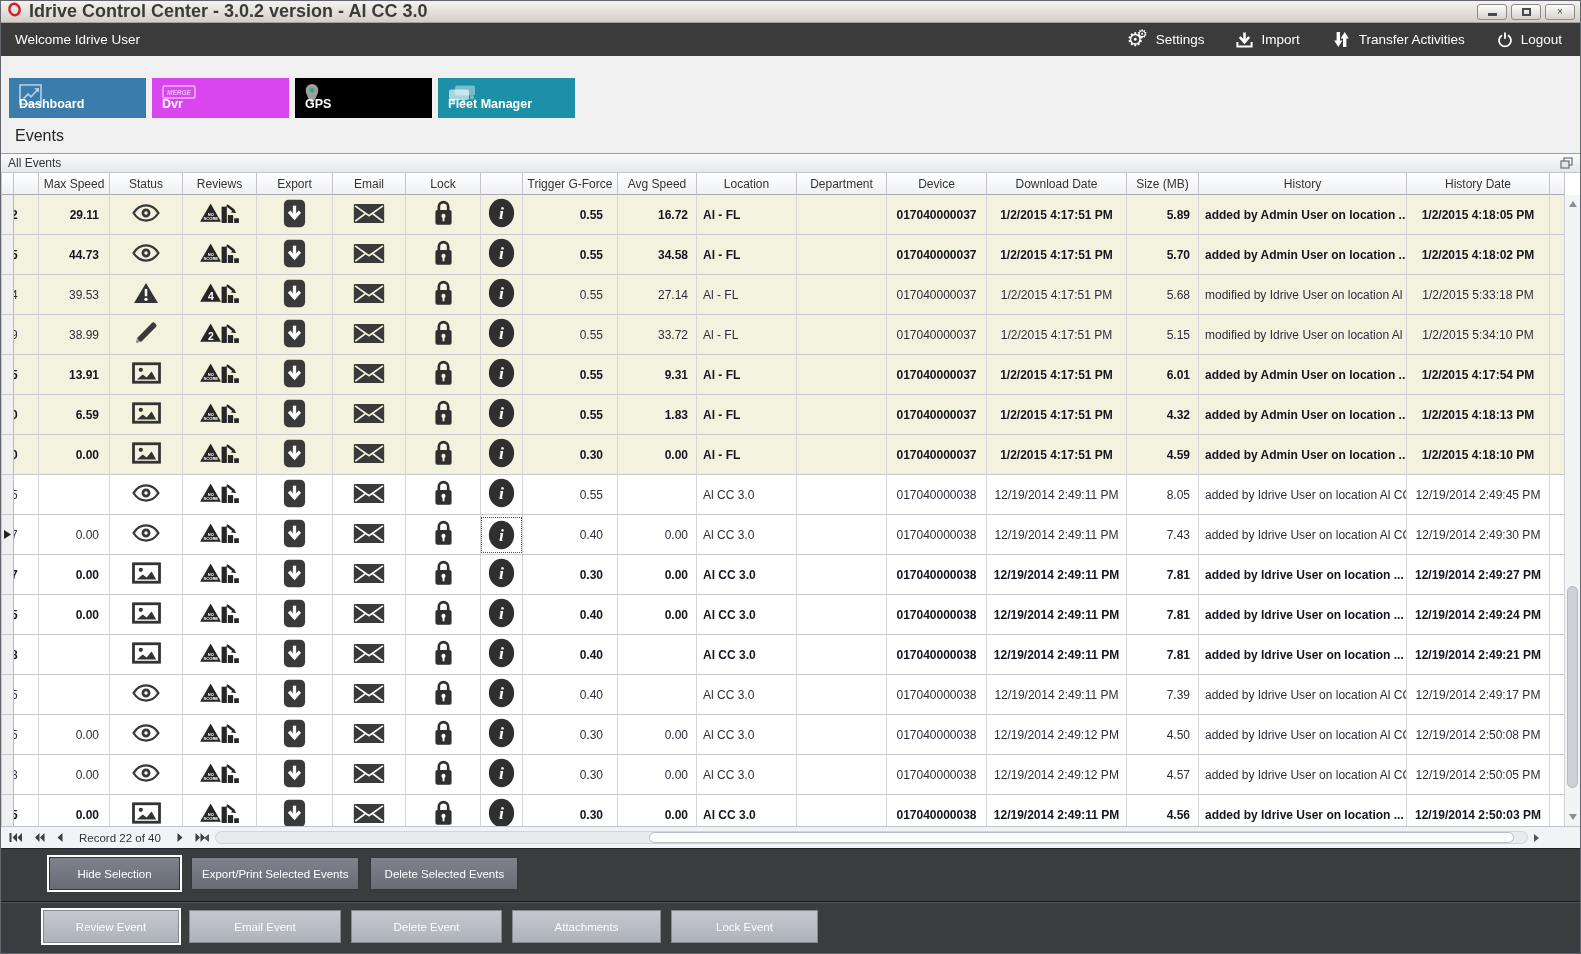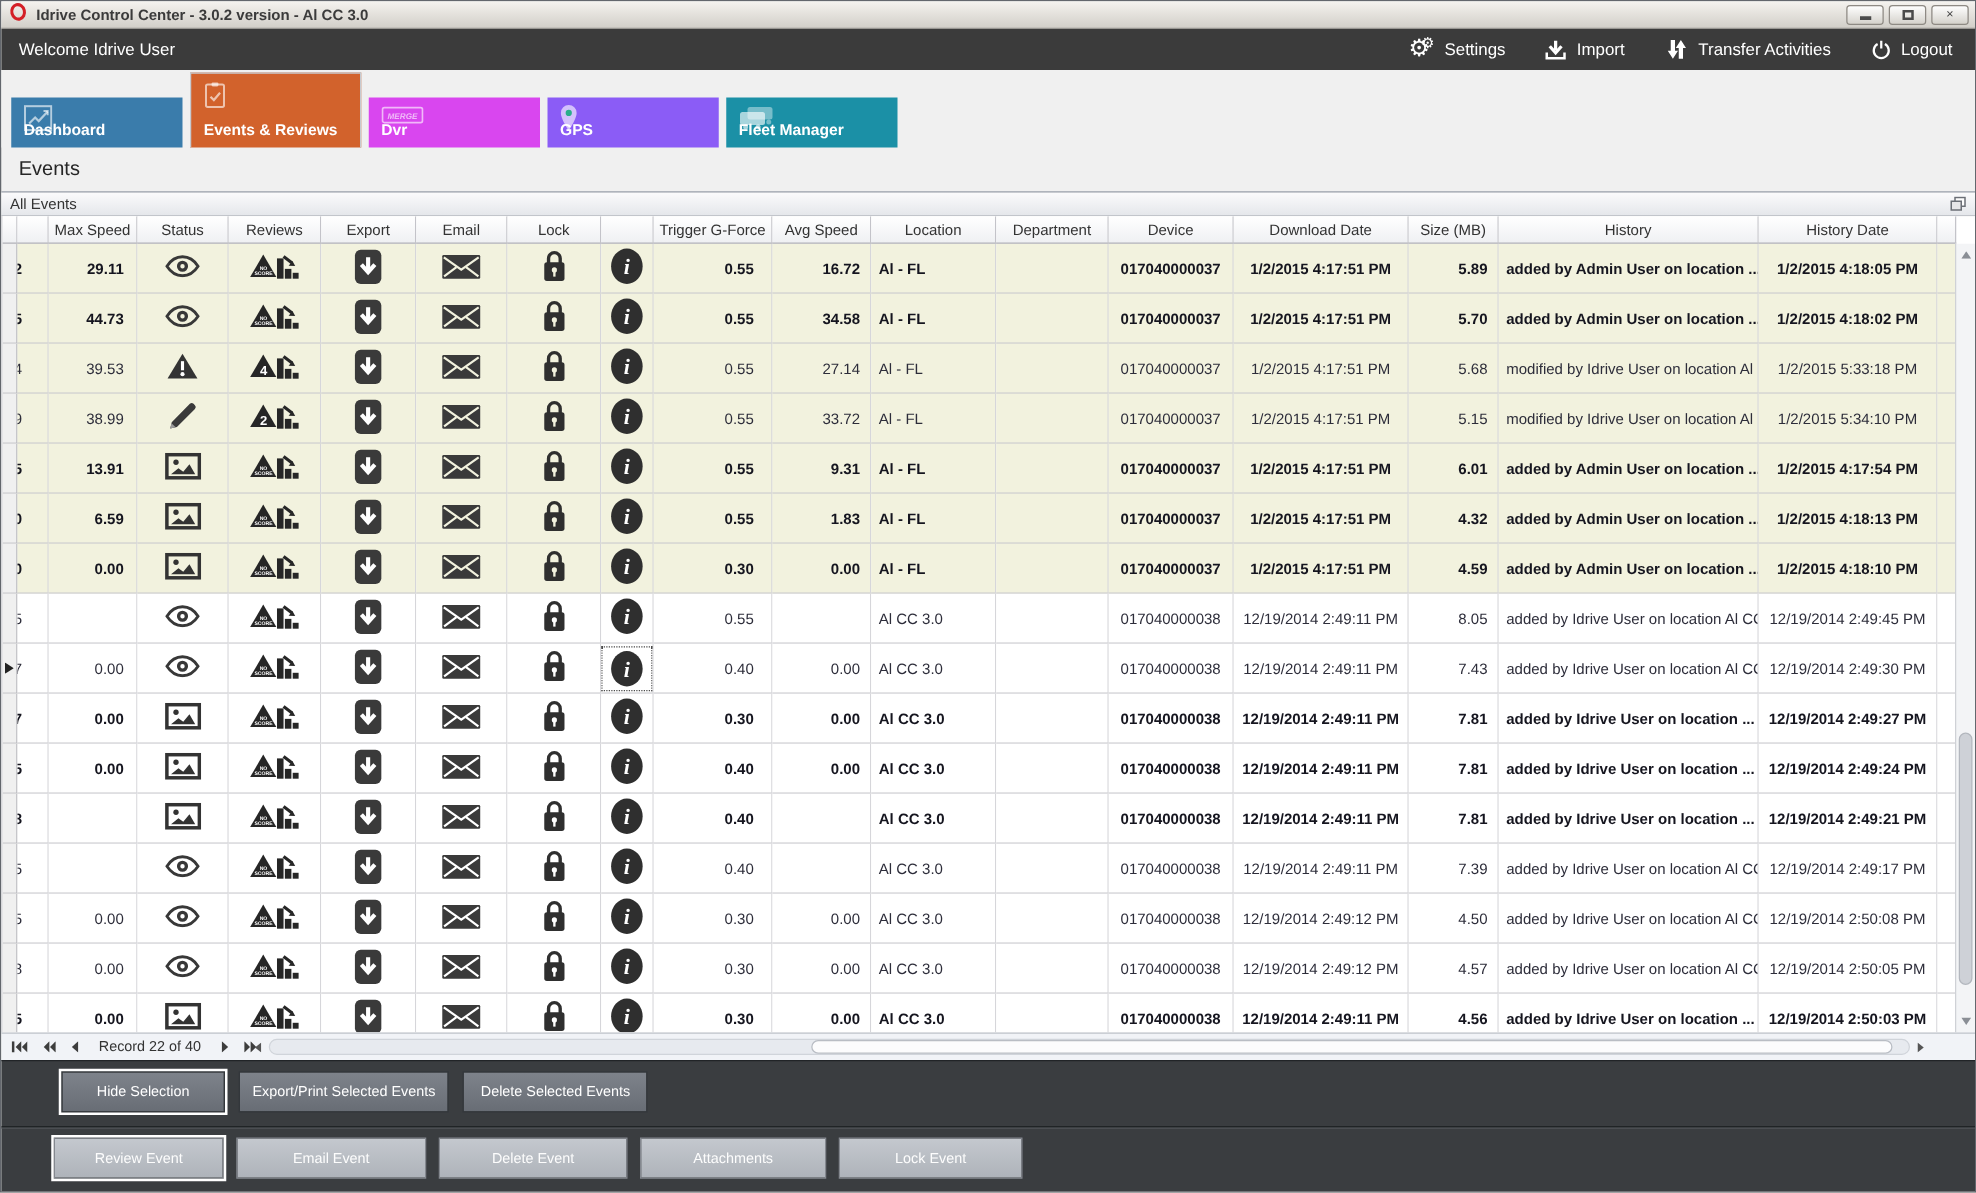--- a/index.html
+++ b/index.html
@@ -2,21 +2,21 @@
 <html><head>
 <meta charset="utf-8">
 <style>
   html,body{margin:0;padding:0;background:#888;}
   *{box-sizing:border-box;}
   .app{width:1581px;height:954px;border:1px solid #63676d;background:#f0f0f0;
        font-family:"Liberation Sans",sans-serif;position:relative;overflow:hidden;}
   
   .titlebar{height:22px;display:flex;align-items:center;gap:7px;padding-left:6px;
     background:linear-gradient(#f5f3ef,#d2cfc9);border-bottom:1px solid #a6a29a;}
-  .titlebar .title{font-size:12px;font-weight:bold;color:#3b3b3b;}
+  .titlebar .title{font-size:18px;font-weight:bold;color:#3b3b3b;}
   .winbtns{margin-left:auto;display:flex;gap:4px;padding-right:5px;}
   .winbtn{width:30px;height:16px;border:1px solid #8e8a84;border-radius:3px;
     background:linear-gradient(#fefefe,#d5d2cc);display:flex;align-items:center;justify-content:center;
     color:#444;font-size:10px;line-height:1;cursor:default;}
   .winbtn .min{width:9px;height:3px;background:#4a4a4a;margin-top:5px;}
   .winbtn .max{width:9px;height:8px;border:2px solid #4a4a4a;}
   
   .menubar{height:33px;background:#3b3b3b;color:#fff;display:flex;align-items:center;
     padding:0 18px 0 14px;font-size:13.5px;}
   .menu-actions{margin-left:auto;display:flex;gap:32px;align-items:center;}
@@ -148,36 +148,28 @@
 
   <div class="tabstrip" id="tabstrip">
       <div class="tab" style="background: rgb(58, 124, 171); --tabbg: #3a7cab;">
         <span class="ticon"><svg width="23" height="21" viewBox="0 0 24 22" fill="none" stroke="currentColor">
             <rect x="1" y="1" width="22" height="20" stroke-width="1.7"></rect>
             <path d="M4.5 15.5l5-5 3 3 7.5-8" stroke-width="1.8"></path>
             <path d="M16.5 5h3.5v3.5" stroke-width="1.6"></path>
           </svg></span>
         <span class="tlabel">Dashboard</span>
       </div>
-      <div class="tab selected" style="background: rgb(210, 98, 44); --tabbg: #d2622c;">
-        <span class="ticon"><svg width="18" height="22" viewBox="0 0 20 24" fill="none" stroke="currentColor">
-            <rect x="2" y="2.6" width="16" height="20" rx="1.5" stroke-width="1.8"></rect>
-            <rect x="7" y="0.8" width="6" height="3.6" rx="1" fill="currentColor" stroke="none"></rect>
-            <path d="M6 13.5l3 3 5.5-6.5" stroke-width="2"></path>
-          </svg></span>
-        <span class="tlabel">Events &amp; Reviews</span>
-      </div>
       <div class="tab" style="background: #d946ef; --tabbg: #26292e;">
         <span class="ticon"><svg width="34" height="16" viewBox="0 0 34 16">
             <rect x="1" y="2" width="32" height="12" rx="1.5" fill="none" stroke="currentColor" stroke-width="1.4"></rect>
             <text x="17" y="11" text-anchor="middle" font-size="6.5" font-style="italic" font-weight="bold" fill="currentColor" font-family="Liberation Sans,sans-serif">MERGE</text>
           </svg></span>
         <span class="tlabel">Dvr</span>
       </div>
-      <div class="tab" style="background: #8b5cf6; --tabbg: #2aae8b;">
+      <div class="tab" style="background: #000000; --tabbg: #2aae8b;">
         <span class="ticon"><svg width="14" height="21" viewBox="0 0 14 22" fill="currentColor">
             <path d="M7 0a6.6 6.6 0 0 1 6.6 6.6C13.6 11.5 7 21.5 7 21.5S.4 11.5.4 6.6A6.6 6.6 0 0 1 7 0z"></path>
             <circle cx="7" cy="6.6" r="2.6" style="fill:var(--tabbg)"></circle>
           </svg></span>
         <span class="tlabel">GPS</span>
       </div>
       <div class="tab" style="background: rgb(27, 144, 166); --tabbg: #1b90a6;">
         <span class="ticon"><svg width="28" height="20" viewBox="0 0 28 20" fill="currentColor">
             <rect x="7" y="1.5" width="20" height="10" rx="2" opacity="0.65"></rect>
             <rect x="1" y="5.5" width="20" height="10.5" rx="2"></rect>

